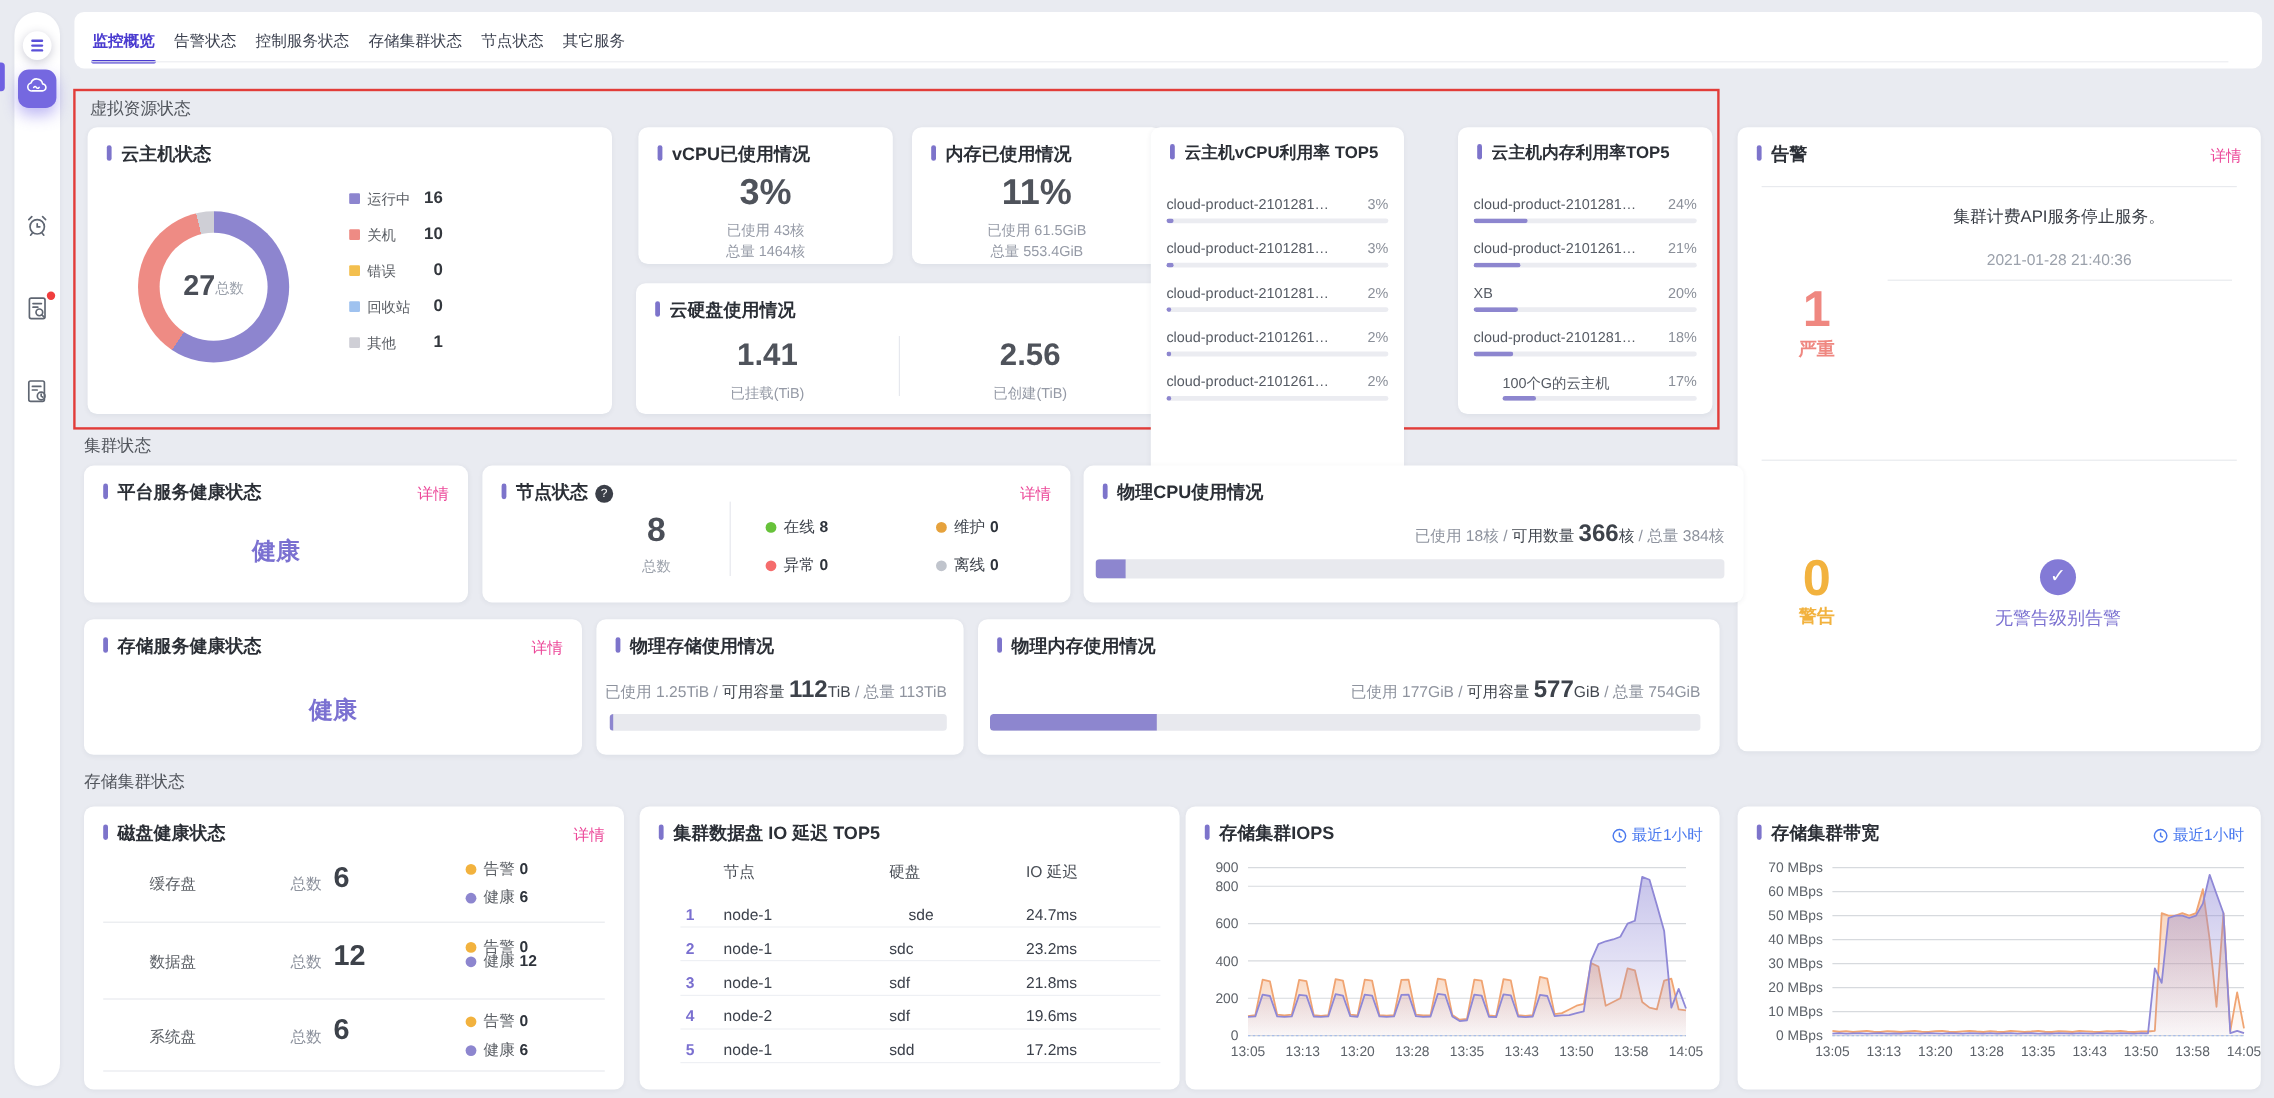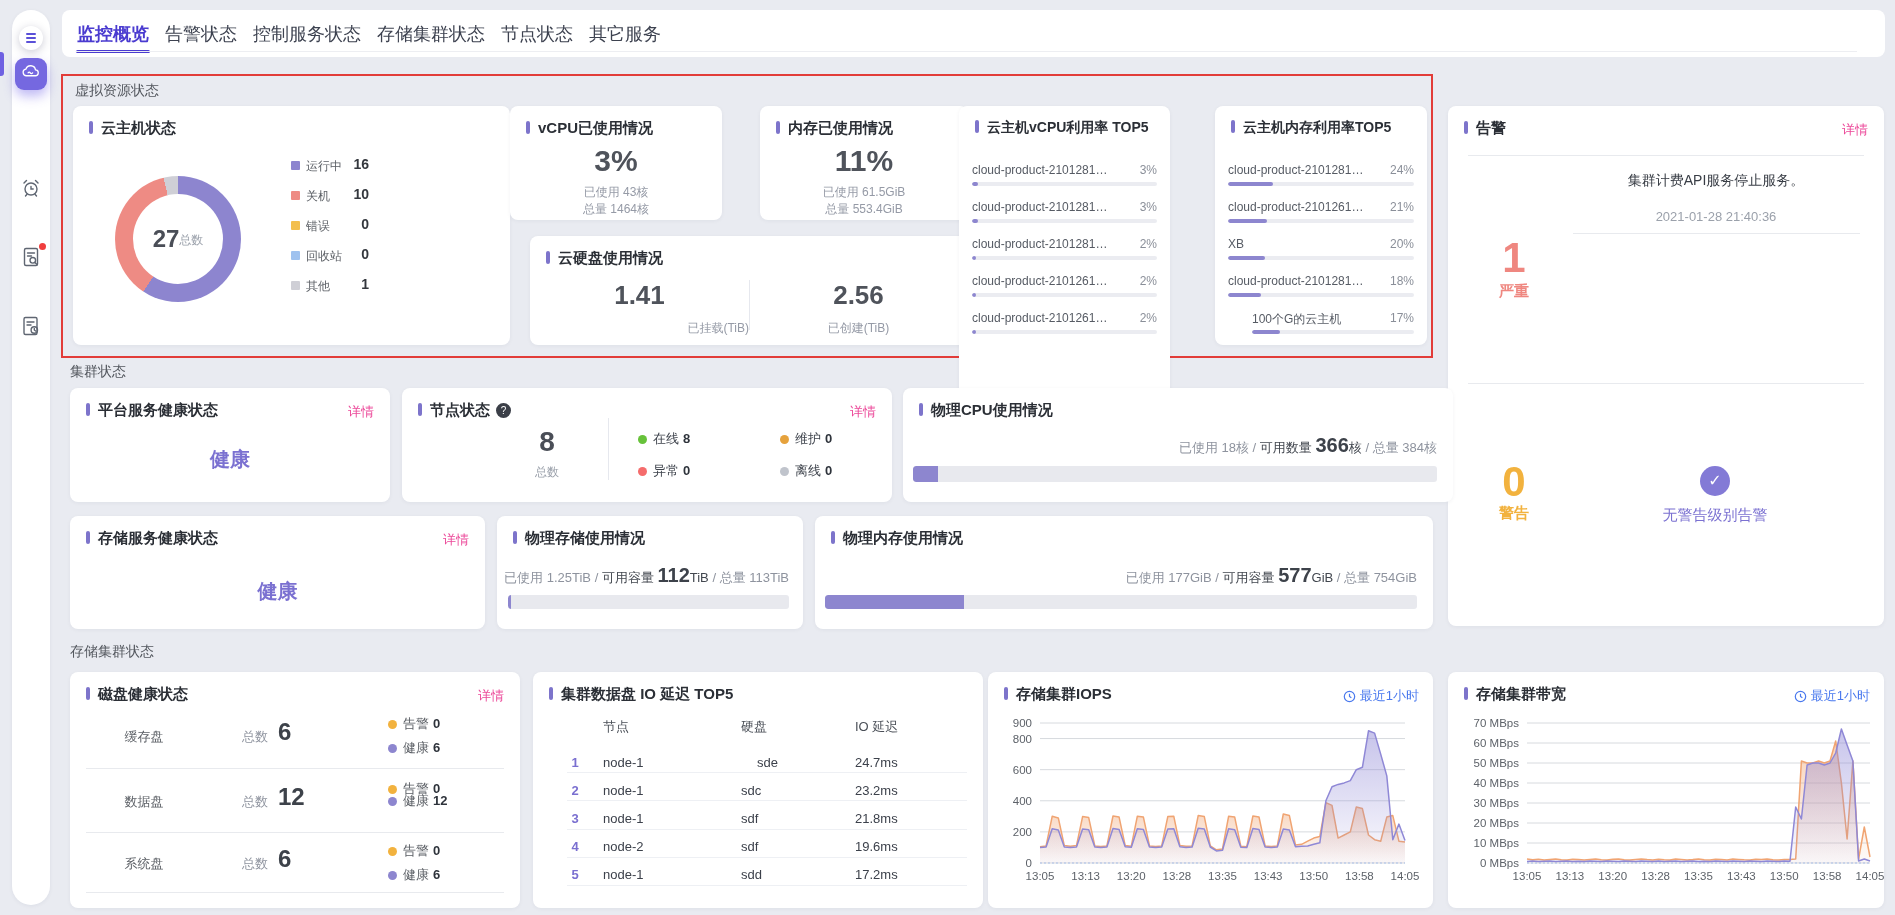--- a/index.html
+++ b/index.html
@@ -17,21 +17,21 @@
   .sub-line { position:absolute; left:0; right:0; text-align:center; font-size:12px; color:#959aa6; }
   .sidebar { position:absolute; left:12px; top:10px; width:38px; height:895px; background:#fff; border-radius:19px; box-shadow:0 1px 4px rgba(25,30,60,0.06); }
   .burger { position:absolute; left:7px; top:16px; width:24px; height:24px; border-radius:50%; background:#fff; box-shadow:0 2px 8px rgba(50,50,90,0.25); display:flex; flex-direction:column; justify-content:center; align-items:center; gap:2px; cursor:pointer; }
   .burger i { display:block; width:10px; height:2px; background:#5a50d8; border-radius:1px; }
   .nav-active { position:absolute; left:3px; top:48px; width:32px; height:32px; border-radius:9px; background:#7568e0; box-shadow:0 6px 12px rgba(110,97,230,0.45); display:flex; align-items:center; justify-content:center; cursor:pointer; }
   .nav-ind { position:absolute; left:0; top:52px; width:4px; height:24px; background:#6f61e2; border-radius:0 3px 3px 0; }
   .nav-ico { position:absolute; left:7px; width:24px; height:24px; cursor:pointer; }
   .badge-dot { position:absolute; right:-3px; top:-2px; width:7px; height:7px; border-radius:50%; background:#f03e3e; }
   .topbar { position:absolute; left:62px; top:10px; width:1823px; height:47px; background:#fff; border-radius:8px; }
   .tabs { position:absolute; left:14px; top:0; height:100%; display:flex; align-items:center; gap:14px; }
-  .tab { position:relative; font-size:18px; color:#3d4250; padding:0 1px; height:100%; display:flex; align-items:center; cursor:pointer; }
+  .tab { position:relative; font-size:13px; color:#3d4250; padding:0 1px; height:100%; display:flex; align-items:center; cursor:pointer; }
   .tab.active { color:#4a3bd0; font-weight:bold; }
   .tab.active::after { content:""; position:absolute; left:0; right:0; bottom:4px; height:3px; background:#4a3bd0; border-radius:2px; }
   .tabs-track { position:absolute; left:14px; right:28px; bottom:5px; height:1px; background:#edeef2; }
   .top-right { position:absolute; right:14px; top:0; height:100%; display:flex; align-items:center; gap:10px; font-size:13px; color:#2f3542; }
   .icon-btn { cursor:pointer; display:flex; align-items:center; }
   .section-label { position:absolute; font-size:14px; color:#52565d; }
   .redbox { position:absolute; left:61px; top:74px; width:1372px; height:284px; border:2px solid #e23c39; pointer-events:none; }
   .donut { position:absolute; left:42px; top:70px; width:126px; height:126px; border-radius:50%; }
   .donut .hole { position:absolute; left:18px; top:18px; right:18px; bottom:18px; background:#fff; border-radius:50%; display:flex; flex-direction:row; align-items:center; justify-content:center; }
   .donut .hole .v { font-size:24px; font-weight:bold; color:#4a4e57; }
@@ -163,38 +163,38 @@
     <span class="lb">回收站</span>
     <span class="vl">0</span>
   </div>
   <div class="vmrow" style="top:168px;">
     <span class="sw" style="background-color: rgb(207, 207, 214);"></span>
     <span class="lb">其他</span>
     <span class="vl">1</span>
   </div>
 </div>
 
-<div class="card" style="left:510px; top:106px; width:212px; height:114px;">
+<div class="card" style="left:532px; top:106px; width:212px; height:114px;">
   <div class="card-title"><span class="tbar"></span><span>vCPU已使用情况</span></div>
   <div class="big-pct" style="top:38px;">3%</div>
   <div class="sub-line" style="top:78px;">已使用 43核</div>
   <div class="sub-line" style="top:95px;">总量 1464核</div>
 </div>
 
 <div class="card" style="left:760px; top:106px; width:208px; height:114px;">
   <div class="card-title"><span class="tbar"></span><span>内存已使用情况</span></div>
   <div class="big-pct" style="top:38px;">11%</div>
   <div class="sub-line" style="top:78px;">已使用 61.5GiB</div>
   <div class="sub-line" style="top:95px;">总量 553.4GiB</div>
 </div>
 
 <div class="card" style="left:530px; top:236px; width:438px; height:109px;">
   <div class="card-title"><span class="tbar"></span><span>云硬盘使用情况</span></div>
   <div class="abs" style="left:0; width:219px; top:44px; text-align:center; font-size:26px; font-weight:bold; color:#4f535b;">1.41</div>
-  <div class="abs" style="left:0; width:219px; top:84px; text-align:right; font-size:12px; color:#959aa6;">已挂载(TiB)</div>
+  <div class="abs" style="left:0; width:219px; top:84px; text-align:center; font-size:12px; color:#959aa6;">已挂载(TiB)</div>
   <div class="vline" style="left:219px; top:44px; height:50px;"></div>
   <div class="abs" style="left:219px; width:219px; top:44px; text-align:center; font-size:26px; font-weight:bold; color:#4f535b;">2.56</div>
   <div class="abs" style="left:219px; width:219px; top:84px; text-align:center; font-size:12px; color:#959aa6;">已创建(TiB)</div>
 </div>
 
 <div class="card" style="left:959px; top:106px; width:211px; height:291px;">
   <div class="card-title" style="font-size:14px;"><span class="tbar"></span><span>云主机vCPU利用率 TOP5</span></div>
   <div class="t5row" style="top:57px;">
     <span class="t5n">cloud-product-2101281…</span>
       <span class="t5v">3%</span>

